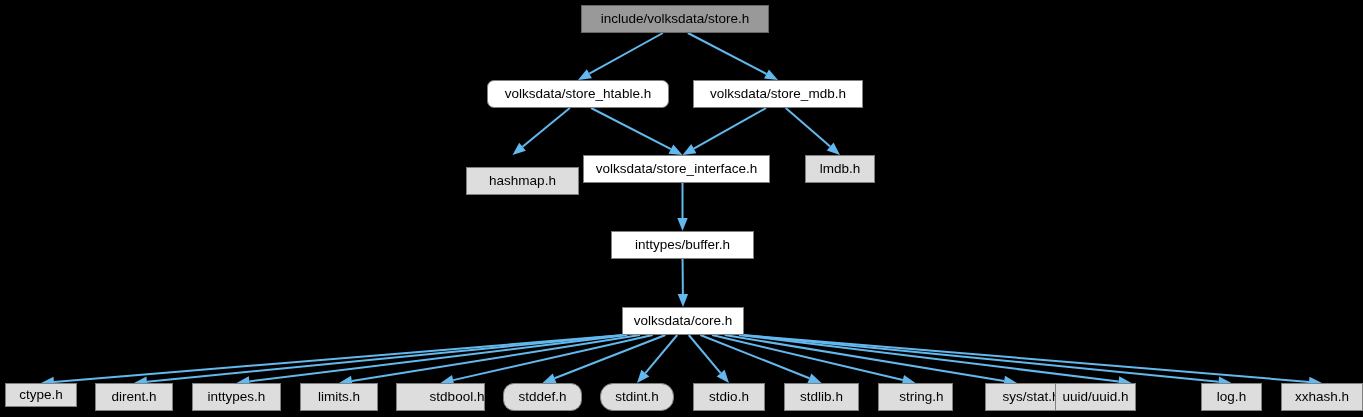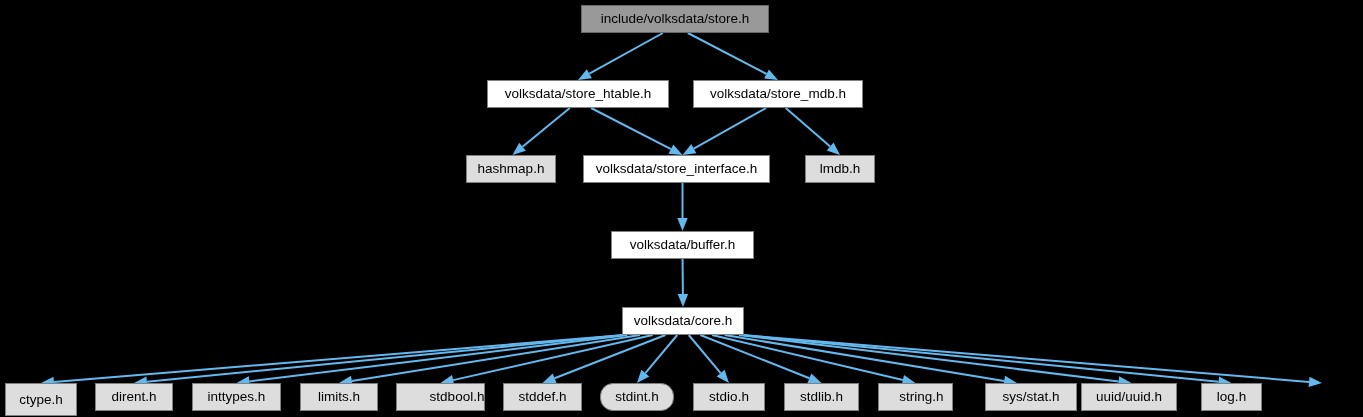--- a/index.html
+++ b/index.html
@@ -99,73 +99,76 @@
       <line x1="739.06" y1="335.00" x2="1118.60" y2="381.42" stroke="#63b8ee" stroke-width="2"></line>
       <polygon points="1131.5,383 1117.96,386.58 1119.23,376.26" fill="#63b8ee"></polygon>
       <line x1="742.00" y1="335.00" x2="1218.56" y2="381.73" stroke="#63b8ee" stroke-width="2"></line>
       <polygon points="1231.5,383 1218.05,386.91 1219.07,376.56" fill="#63b8ee"></polygon>
       <line x1="742.00" y1="335.00" x2="1309.04" y2="381.93" stroke="#63b8ee" stroke-width="2"></line>
       <polygon points="1322,383 1308.62,387.11 1309.47,376.75" fill="#63b8ee"></polygon>
     </svg>
 <div class="node root" style="left: 581px; top: 5px; width: 188px; height: 28px;">
       <span class="node-label">include/volksdata/store.h</span>
     </div>
-    <div class="node plain" style="left: 487px; top: 80px; width: 182px; height: 28px;">
+    <div class="node plain" style="left: 487px; top: 80px; width: 182px; height: 28px; border-radius: 7px;">
       <span class="node-label">volksdata/store_htable.h</span>
     </div>
     <div class="node plain" style="left: 693px; top: 80px; width: 170px; height: 28px;">
       <span class="node-label">volksdata/store_mdb.h</span>
     </div>
-    <div class="node ext" style="left: 466px; top: 155px; width: 90px; height: 28px;">
+    <div class="node ext" style="left: 466px; top: 167px; width: 113px; height: 28px;">
       <span class="node-label">hashmap.h</span>
     </div>
     <div class="node plain" style="left: 583px; top: 155px; width: 187px; height: 28px;">
       <span class="node-label">volksdata/store_interface.h</span>
     </div>
     <div class="node ext" style="left: 805px; top: 155px; width: 70px; height: 28px;">
       <span class="node-label">lmdb.h</span>
     </div>
     <div class="node plain" style="left: 611px; top: 231px; width: 143px; height: 28px;">
-      <span class="node-label">volksdata/buffer.h</span>
+      <span class="node-label">inttypes/buffer.h</span>
     </div>
     <div class="node plain" style="left: 622px; top: 307px; width: 122px; height: 28px;">
       <span class="node-label">volksdata/core.h</span>
     </div>
-    <div class="node ext" style="left: 5px; top: 383px; width: 72px; height: 33px;">
+    <div class="node ext" style="left: 5px; top: 383px; width: 72px; height: 24px;">
       <span class="node-label">ctype.h</span>
     </div>
     <div class="node ext" style="left: 95px; top: 383px; width: 78px; height: 28px;">
       <span class="node-label">dirent.h</span>
     </div>
     <div class="node ext" style="left: 192px; top: 383px; width: 89px; height: 28px;">
       <span class="node-label">inttypes.h</span>
     </div>
     <div class="node ext" style="left: 300px; top: 383px; width: 78px; height: 28px;">
       <span class="node-label">limits.h</span>
     </div>
     <div class="node ext" style="left: 396px; top: 383px; width: 89px; height: 28px; padding-left: 33px;">
       <span class="node-label">stdbool.h</span>
     </div>
-    <div class="node ext" style="left: 503px; top: 383px; width: 79px; height: 28px;">
+    <div class="node ext" style="left: 503px; top: 383px; width: 79px; height: 28px; border-radius: 11px;">
       <span class="node-label">stddef.h</span>
     </div>
     <div class="node ext" style="left: 600px; top: 383px; width: 74px; height: 28px; border-radius: 13px;">
       <span class="node-label">stdint.h</span>
     </div>
     <div class="node ext" style="left: 693px; top: 383px; width: 72px; height: 28px;">
       <span class="node-label">stdio.h</span>
     </div>
     <div class="node ext" style="left: 784px; top: 383px; width: 75px; height: 28px;">
       <span class="node-label">stdlib.h</span>
     </div>
     <div class="node ext" style="left: 878px; top: 383px; width: 75px; height: 28px; padding-left: 12px;">
       <span class="node-label">string.h</span>
     </div>
     <div class="node ext" style="left: 972px; top: 383px; width: 92px; height: 28px; margin-left: 13px;">
       <span class="node-label">sys/stat.h</span>
     </div>
-    <div class="node ext" style="left: 1081px; top: 383px; width: 96px; height: 28px;">
+    <div class="node ext" style="left: 1055px; top: 383px; width: 81px; height: 28px;">
       <span class="node-label">uuid/uuid.h</span>
     </div>
     <div class="node ext" style="left: 1201px; top: 383px; width: 61px; height: 28px;">
       <span class="node-label">log.h</span>
     </div>
+    <div class="node ext" style="left: 1281px; top: 383px; width: 82px; height: 28px;">
+      <span class="node-label">xxhash.h</span>
+    </div>
   </div>
 
 </body></html>

